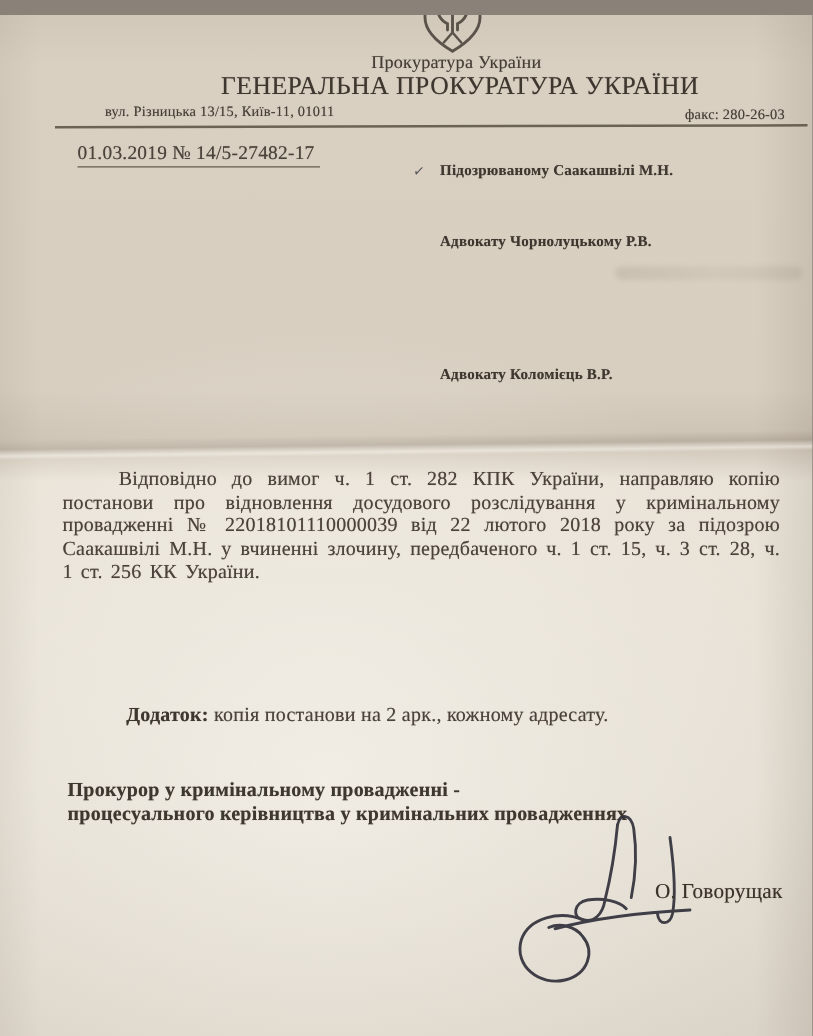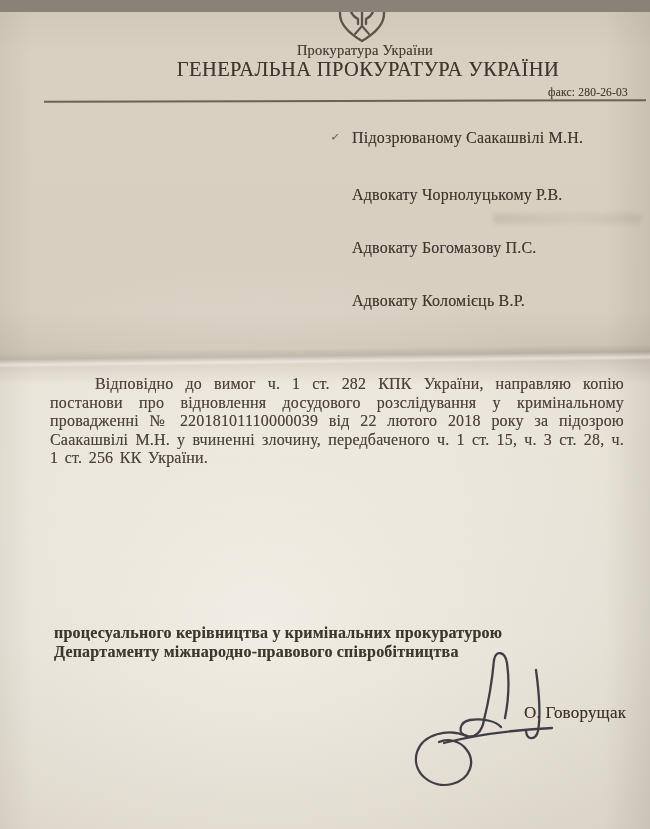--- a/index.html
+++ b/index.html
@@ -30,21 +30,21 @@
   .emblem{left:336px;top:-30px;}
   .org-small{left:215px;top:30px;width:300px;text-align:center;font-size:14.5px;color:#453e36;}
   .org-large{left:40px;top:46px;width:656px;text-align:center;font-size:20.5px;color:#3e372f;letter-spacing:0.4px;}
   .addr{left:84px;top:72px;font-size:11.5px;color:#463f37;}
   .fax{right:22px;top:74px;font-size:11.5px;color:#463f37;}
   .rule{left:44px;top:88px;width:602px;height:2px;background:#57503f;transform:rotate(-0.15deg);opacity:.85;}
 
   .ref{left:62px;top:102px;font-size:15.5px;padding:0 4px 1px 0;border-bottom:1.6px solid rgba(70,62,50,.8);}
   .check{left:330px;top:118px;font-size:12px;color:#43424d;transform:rotate(10deg) scaleX(.85);opacity:.85;}
 
-  .addressee{left:352px;font-weight:normal;font-size:16px;color:#3e372f;white-space:nowrap;}
+  .addressee{left:352px;font-weight:bold;font-size:12px;color:#3e372f;white-space:nowrap;}
   .a1{top:117px;} .a2{top:174px;text-align:center;} .a3{top:227px;} .a4{top:280px;text-align:center;}
 
   .body-text{left:50px;top:363px;width:574px;}
   .body-text p{position:static;margin:0;font-size:16px;line-height:18.6px;text-align:justify;
     text-indent:45px;word-spacing:2.3px;}
 
   .attachment{left:66px;top:552px;width:574px;font-size:16px;}
   .attachment b{position:static;color:#3d362e;}
   .attachment span{position:static;}
   .attachment .indent{display:inline-block;position:static;width:35px;}
@@ -69,38 +69,40 @@
       <path d="M14 4 V24 Q14 33 22 37 L22 42"></path>
       <path d="M38 4 V24 Q38 33 30 37 L30 42"></path>
       <path d="M26 3 V44"></path>
       <path d="M26 44 L19 52 M26 44 L33 52" stroke-width="2"></path>
       <path d="M26 12 L31 21 L26 30 L21 21 Z" stroke-width="1.5"></path>
       <path d="M14 16 H9 M38 16 H43" stroke-width="1.5"></path>
     </g>
   </svg>
   <div class="org-small scan-text">Прокуратура України</div>
   <div class="org-large scan-text">ГЕНЕРАЛЬНА ПРОКУРАТУРА УКРАЇНИ</div>
+  <div class="addr scan-text">вул. Різницька 13/15, Київ-11, 01011</div>
   <div class="fax scan-text">факс: 280-26-03</div>
   <div class="rule"></div>
 
+  <div class="ref scan-text">01.03.2019 № 14/5-27482-17</div>
   <div class="check">✓</div>
 
   <div class="addressee a1 scan-text">Підозрюваному Саакашвілі М.Н.</div>
   <div class="addressee a2 scan-text">Адвокату Чорнолуцькому Р.В.</div>
-  <div class="addressee a3 scan-text">Адвокату Богомазову П.С.</div>
   <div class="addressee a4 scan-text">Адвокату Коломієць В.Р.</div>
 
   <div class="body-text scan-text">
     <p>Відповідно до вимог ч. 1 ст. 282 КПК України, направляю копію постанови про відновлення досудового розслідування у кримінальному провадженні № 22018101110000039 від 22 лютого 2018 року за підозрою Саакашвілі М.Н. у вчиненні злочину, передбаченого ч. 1 ст. 15, ч. 3 ст. 28, ч. 1 ст. 256 КК України.</p>
   </div>
 
+  <div class="attachment scan-text"><span class="indent"></span><b>Додаток:</b><span> копія постанови на 2 арк., кожному адресату.</span></div>
 
   <div class="sig-block scan-text">
-    <div>процесуального керівництва у кримінальних прокуратурою</div>
-    <div>Департаменту міжнародно-правового співробітництва</div>
+    <div>Прокурор у кримінальному провадженні -</div>
+    <div>процесуального керівництва у кримінальних провадженнях</div>
   </div>
 
   <svg class="signature-svg" width="152" height="150" viewBox="0 0 152 150" aria-hidden="true">
     <g fill="none" stroke="#32313b" stroke-width="2.3" stroke-linecap="round" opacity="0.92">
       <path d="M86 18 C84 40 80 62 76 78"></path>
       <path d="M86 18 C88 8 97 9 99 21 C102 42 100 61 97 76"></path>
       <path d="M76 78 C74 90 67 96 59 94 C49 92 51 80 62 78 C74 76 88 79 93 85"></path>
       <path d="M59 94 C40 86 15 92 9 110 C3 131 24 147 44 142 C63 137 68 119 58 107 C52 99 40 96 31 100"></path>
       <path d="M36 101 C70 92 105 88 144 86"></path>
       <path d="M128 28 C131 50 133 73 130 89 C128 98 119 99 118 89"></path>

